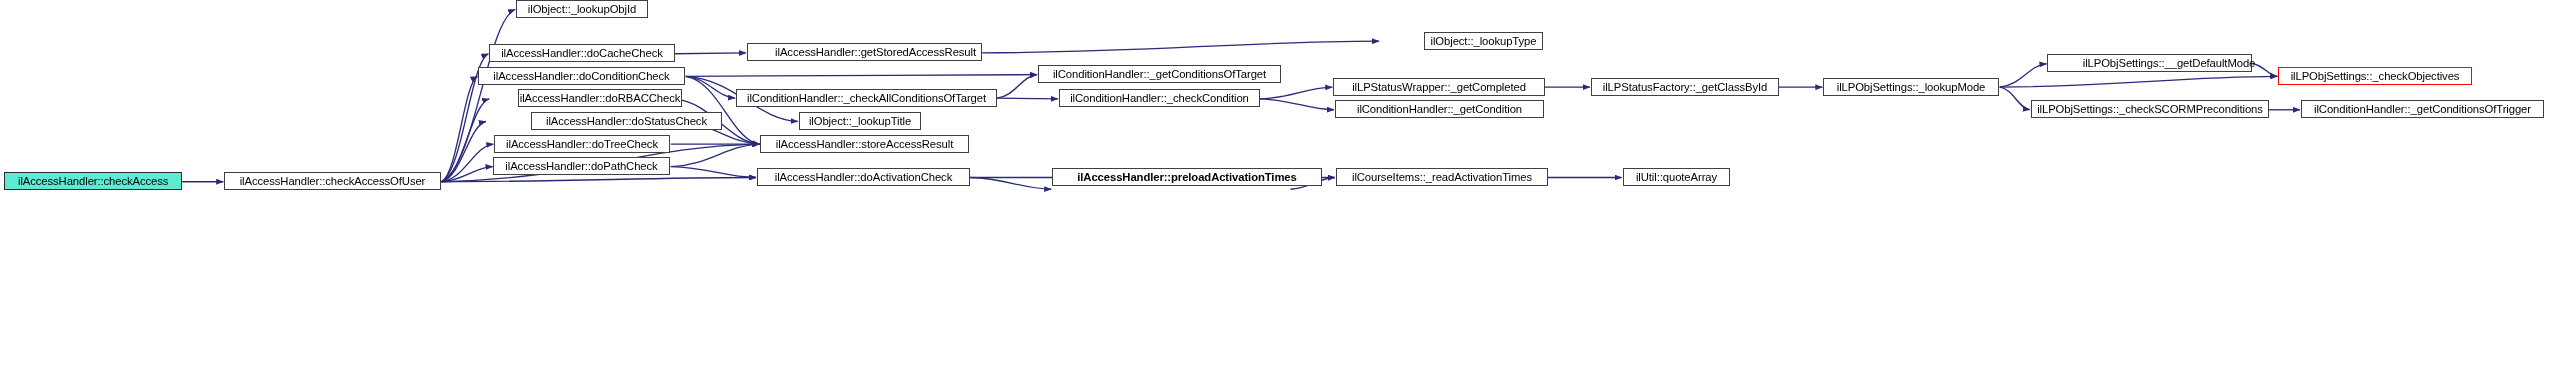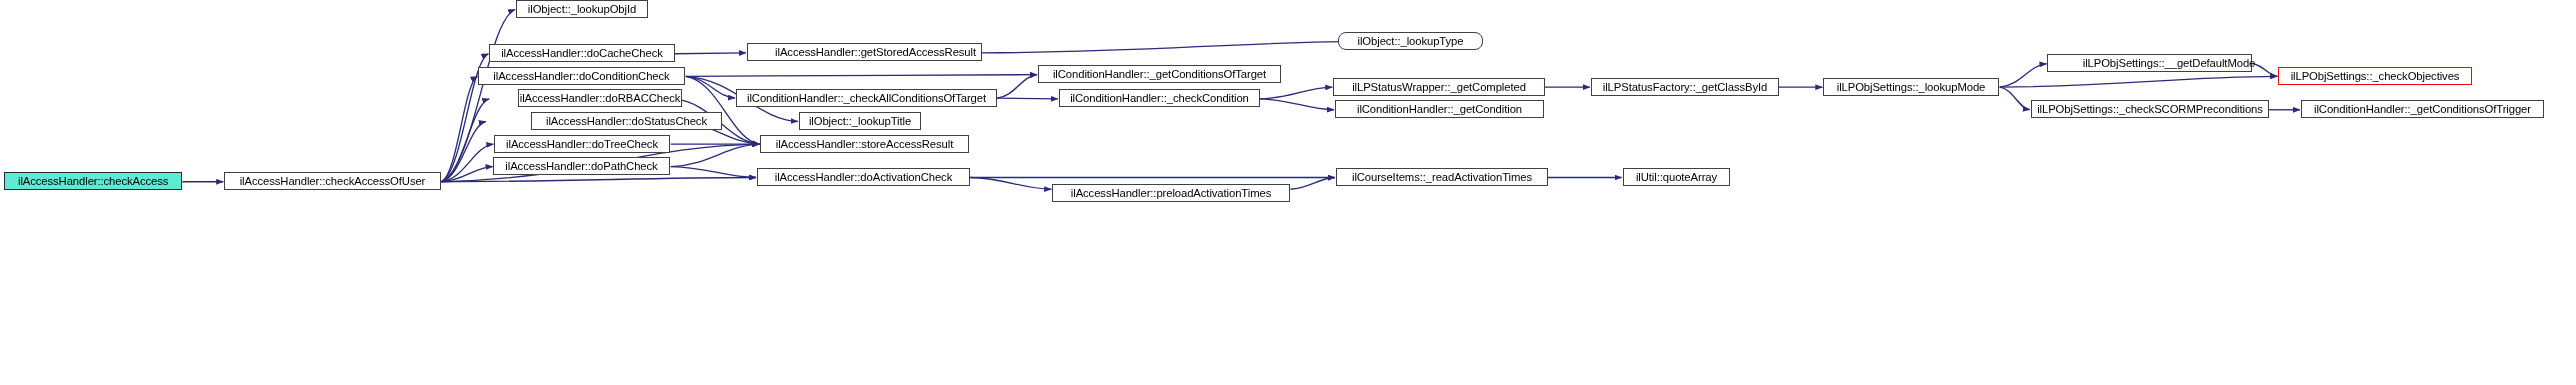--- a/index.html
+++ b/index.html
@@ -116,30 +116,30 @@
       </div>
       <div class="node" style="left: 799px; top: 112px; width: 122px;">
         <span>ilObject::_lookupTitle</span>
       </div>
       <div class="node" style="left: 760px; top: 135px; width: 209px;">
         <span>ilAccessHandler::storeAccessResult</span>
       </div>
       <div class="node" style="left: 757px; top: 168px; width: 213px;">
         <span>ilAccessHandler::doActivationCheck</span>
       </div>
-      <div class="node" style="left: 1338px; top: 32px; width: 145px; border-radius: 8px;">
+      <div class="node" style="left: 1424px; top: 32px; width: 119px;">
         <span>ilObject::_lookupType</span>
       </div>
       <div class="node" style="left: 1038px; top: 65px; width: 243px;">
         <span>ilConditionHandler::_getConditionsOfTarget</span>
       </div>
       <div class="node" style="left: 1059px; top: 89px; width: 201px;">
         <span>ilConditionHandler::_checkCondition</span>
       </div>
-      <div class="node" style="left: 1052px; top: 184px; width: 238px;">
+      <div class="node" style="left: 1052px; top: 168px; width: 270px; font-weight: bold;">
         <span>ilAccessHandler::preloadActivationTimes</span>
       </div>
       <div class="node" style="left: 1333px; top: 78px; width: 212px;">
         <span>ilLPStatusWrapper::_getCompleted</span>
       </div>
       <div class="node" style="left: 1335px; top: 100px; width: 209px;">
         <span>ilConditionHandler::_getCondition</span>
       </div>
       <div class="node" style="left: 1336px; top: 168px; width: 212px;">
         <span>ilCourseItems::_readActivationTimes</span>

